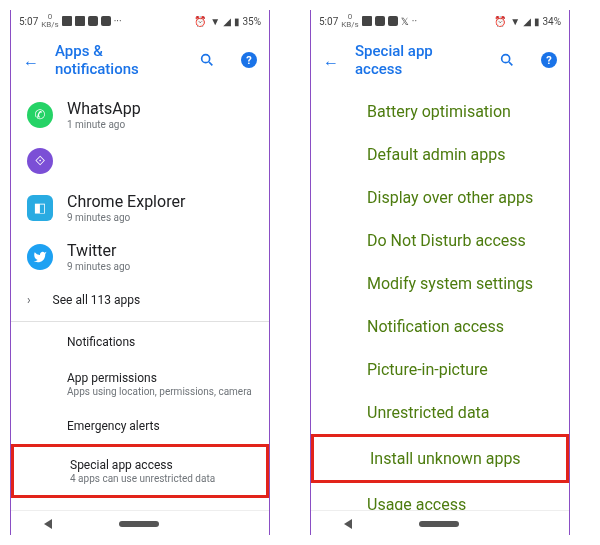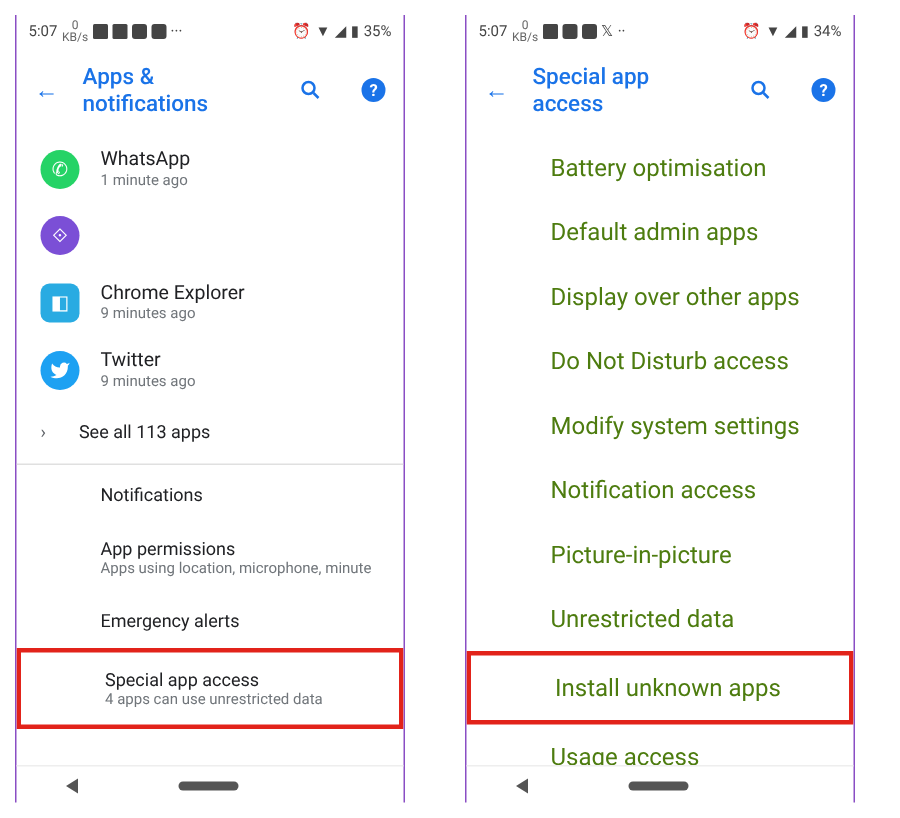--- a/index.html
+++ b/index.html
@@ -92,21 +92,21 @@
     justify-content: center;
     color: #fff;
     font-size: 13px;
     flex-shrink: 0;
   }
   .app-icon.whatsapp { background: #25D366; }
   .app-icon.action { background: #7b4fd6; }
   .app-icon.solid { background: #29abe2; border-radius: 6px; }
   .app-icon.twitter { background: #1da1f2; }
   .app-text { flex: 1; }
-  .app-name { font-size: 13px; color: #202124; }
+  .app-name { font-size: 16px; color: #202124; }
   .app-sub { font-size: 10px; color: #70757a; margin-top: 1px; }
   .see-all {
     display: flex;
     align-items: center;
     padding: 12px 16px;
     gap: 22px;
     font-size: 12px;
     color: #202124;
   }
   .chev { color: #5f6368; font-size: 12px; }
@@ -219,21 +219,21 @@
       <span>See all 113 apps</span>
     </div>
 
     <div class="divider"></div>
 
     <div class="settings-row">
       <div class="settings-title">Notifications</div>
     </div>
     <div class="settings-row">
       <div class="settings-title">App permissions</div>
-      <div class="settings-sub">Apps using location, microphone, minute</div>
+      <div class="settings-sub">Apps using location, permissions, camera</div>
     </div>
     <div class="settings-row">
       <div class="settings-title">Emergency alerts</div>
     </div>
     <div class="settings-row highlight">
       <div class="settings-title">Special app access</div>
       <div class="settings-sub">4 apps can use unrestricted data</div>
     </div>
   </div>
 

